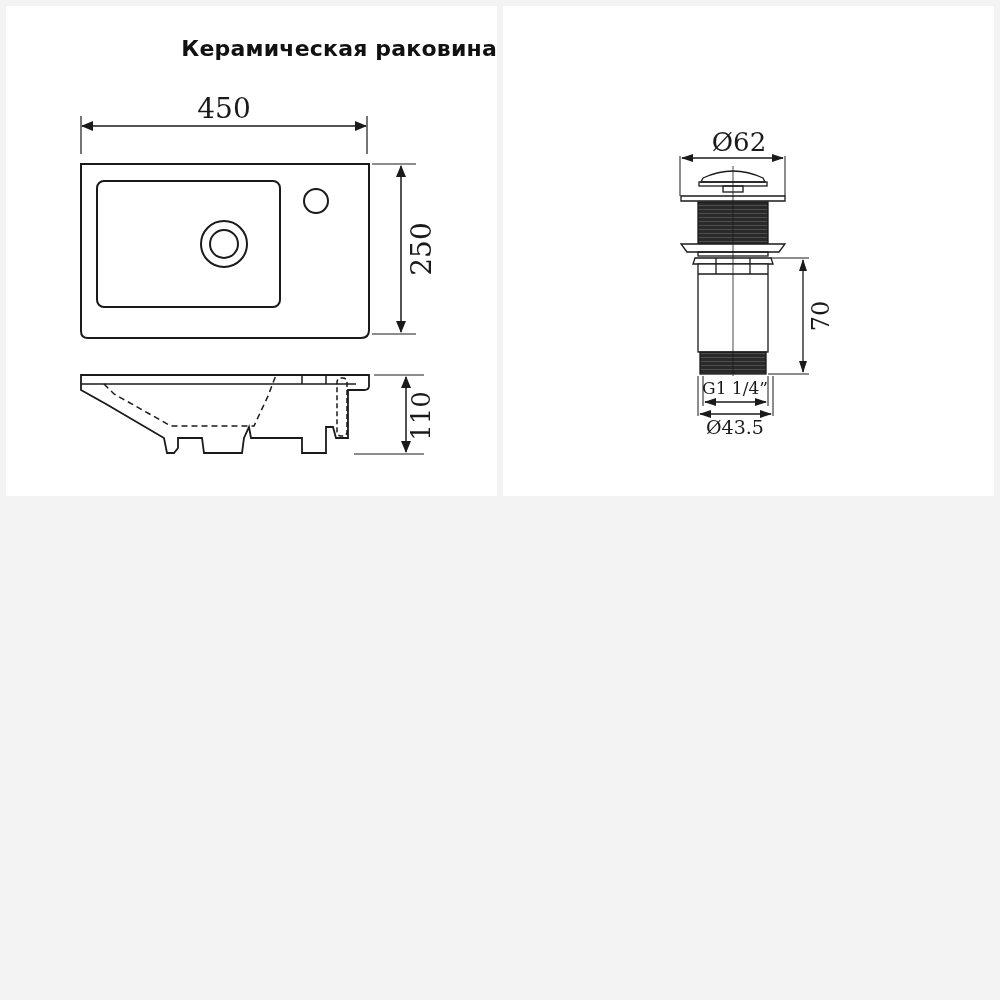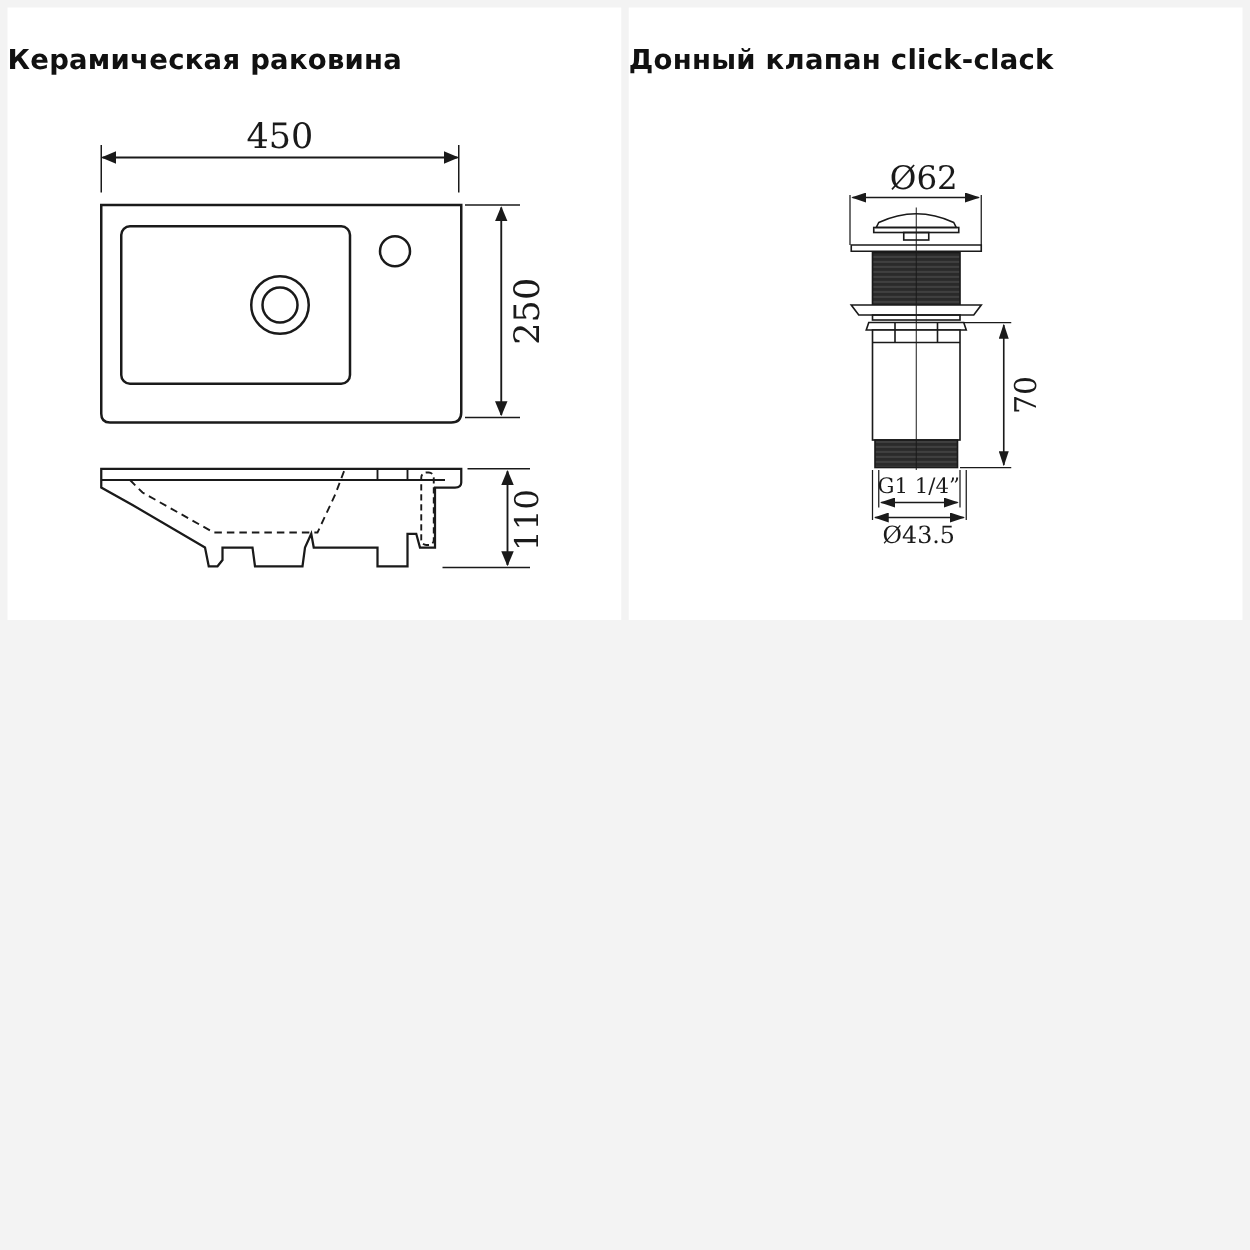--- a/index.html
+++ b/index.html
@@ -1,20 +1,20 @@
 <!DOCTYPE html>
 <html><head>
 <meta charset="utf-8">
 <style>
   html, body { margin:0; padding:0; }
   body { width:1000px; height:1000px; background:#f3f3f3; position:relative; overflow:hidden; font-family:"DejaVu Sans", sans-serif; }
   .panel { position:absolute; top:6px; width:491px; height:490px; background:#ffffff; }
   .panel.left { left:6px; }
   .panel.right { left:503px; }
-  .title { position:absolute; top:30px; left:0; width:100%; text-align:left; font-weight:bold; font-size:22px; color:#111; letter-spacing:0.2px; }
+  .title { position:absolute; top:30px; left:0; width:100%; text-align:right; font-weight:bold; font-size:22px; color:#111; letter-spacing:0.2px; }
   svg { position:absolute; left:0; top:0; }
   .dim { font-family:"DejaVu Serif", serif; fill:#1a1a1a; }
 </style>
 </head>
 <body>
 
 <div class="panel left">
   <div class="title">Керамическая раковина</div>
   <svg width="491" height="490">
     <defs>
@@ -49,21 +49,20 @@
       <line x1="348" y1="448" x2="418" y2="448" stroke-width="1.2"></line>
       <line x1="400" y1="371" x2="400" y2="446" stroke-width="1.5" marker-start="url(#arr)" marker-end="url(#arr)"></line>
     </g>
     <text class="dim" x="218" y="112" font-size="28" text-anchor="middle">450</text>
     <text class="dim" x="0" y="0" font-size="28" text-anchor="middle" transform="translate(425,243) rotate(-90)">250</text>
     <text class="dim" x="0" y="0" font-size="26" text-anchor="middle" transform="translate(424,410) rotate(-90)">110</text>
   </svg>
 </div>
 
 <div class="panel right">
-  <div class="title">Донный клапан click-clack</div>
   <svg width="491" height="490">
     <defs>
       <marker id="arr2" markerWidth="12" markerHeight="8" refX="11" refY="4" orient="auto-start-reverse" markerUnits="userSpaceOnUse">
         <path d="M0,0 L12,4 L0,8 z" fill="#1a1a1a"></path>
       </marker>
       <pattern id="thr" width="4" height="4" patternUnits="userSpaceOnUse">
         <rect width="4" height="4" fill="#2a2a2a"></rect>
         <line x1="0" y1="3.5" x2="4" y2="3.5" stroke="#666" stroke-width="0.6"></line>
       </pattern>
     </defs>

